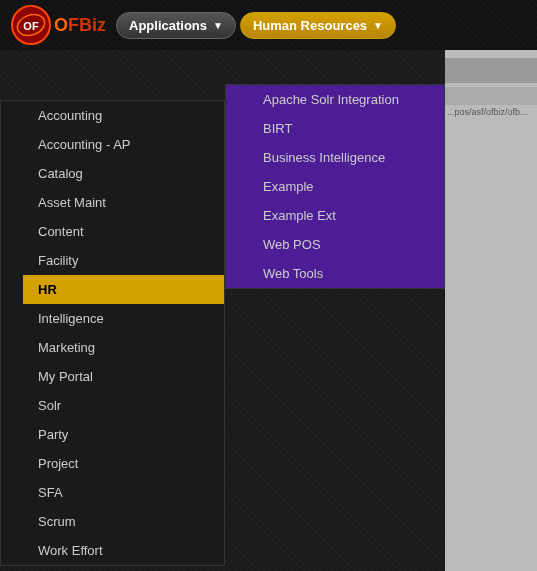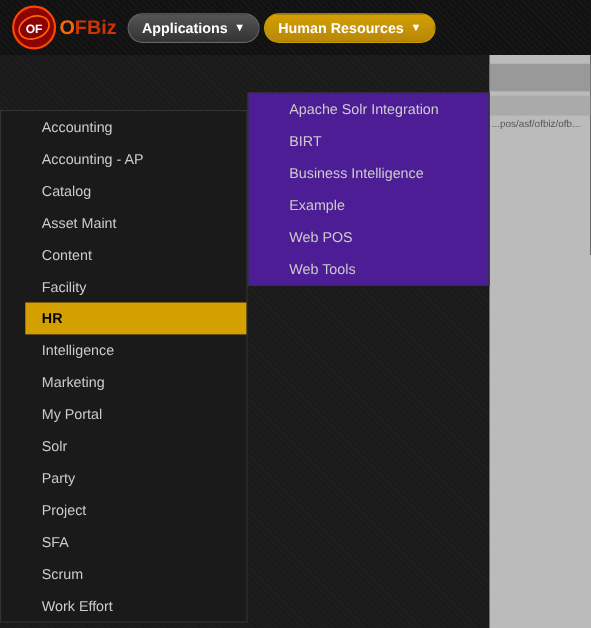--- a/index.html
+++ b/index.html
@@ -159,20 +159,21 @@
       <div class="dropdown-item">Scrum</div>
       <div class="dropdown-item">Work Effort</div>
     </div>
 
   <div class="dropdown-hr">
 
   <div class="dropdown-item">Apache Solr Integration</div>
       <div class="dropdown-item">BIRT</div>
       <div class="dropdown-item">Business Intelligence</div>
       <div class="dropdown-item">Example</div>
+      <div class="dropdown-item">Example Ext</div>
       <div class="dropdown-item">Web POS</div>
       <div class="dropdown-item">Web Tools</div>
     </div>
 
   <div style="position:absolute; left:445px; top:0; right:0; bottom:0; background:#bbb; overflow:hidden;">
     <div style="height:25px; background:#999; margin-top:8px;"></div>
     <div style="height:18px; background:#aaa; margin-top:4px;"></div>
     <div style="font-size:9px; color:#555; padding:2px; overflow:hidden;">
       ...pos/asf/ofbiz/ofb...
     </div>

